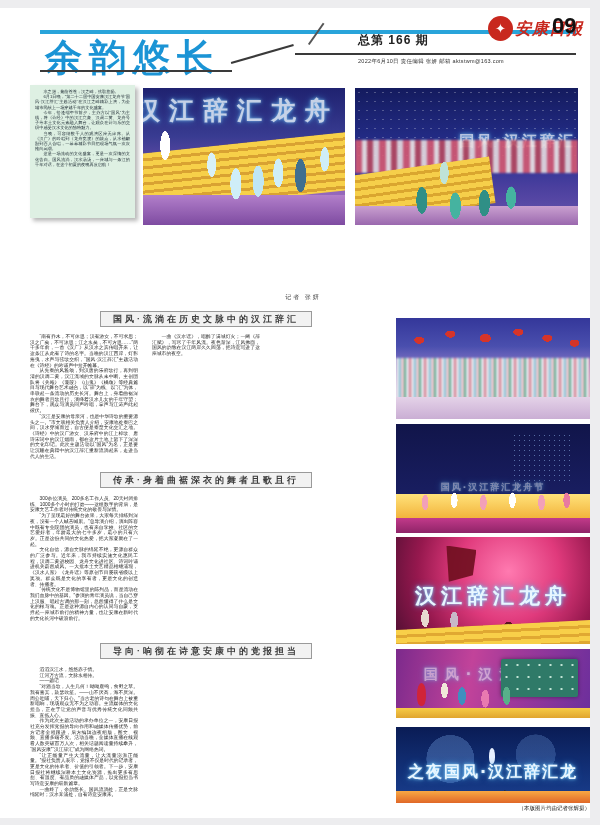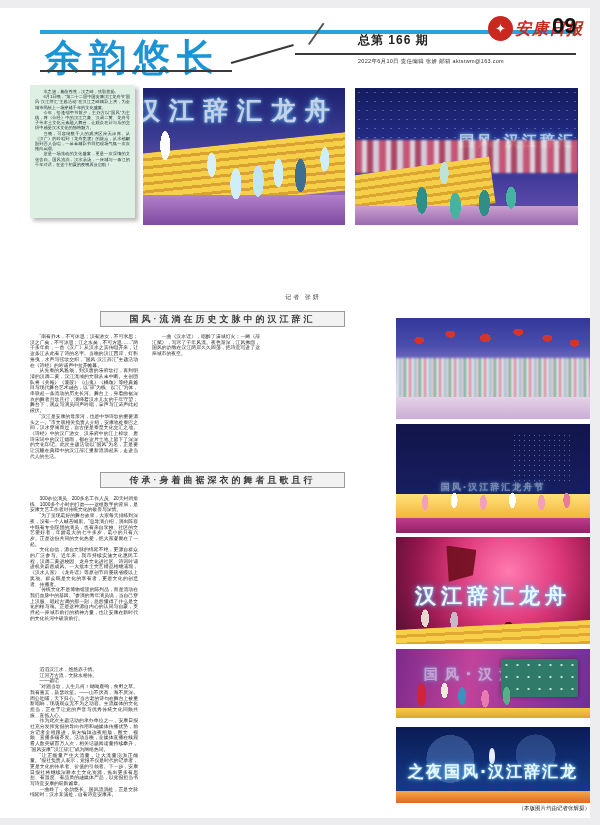--- a/index.html
+++ b/index.html
@@ -28,21 +28,21 @@
   
   .leadbox{position:absolute;left:30px;top:85px;width:105px;height:133px;background:#def0e3;box-shadow:3px 3px 4px rgba(0,0,0,.28);padding:4px 5px;overflow:hidden;}
   .leadbox p{margin:0;font-size:4.2px;line-height:5.2px;color:#1d2a33;text-align:justify;text-indent:2em;}
 
   
   .headline{position:absolute;left:30px;top:229px;width:546px;text-align:center;font-size:31px;font-weight:bold;color:#b8481c;letter-spacing:0;font-family:"DejaVu Sans",sans-serif;}
   .subhead{position:absolute;left:30px;top:268px;width:546px;text-align:center;font-size:12.5px;font-weight:bold;color:#1a1a1a;font-family:"DejaVu Serif","Liberation Serif",serif;letter-spacing:2px;}
   .byline{position:absolute;left:30px;top:293px;width:546px;text-align:center;font-size:6px;color:#444;letter-spacing:2px;}
 
   
-  .secbox{position:absolute;left:100px;width:245px;height:16px;border:1px solid #9a9a9a;background:#f2f2f2;display:flex;align-items:center;justify-content:center;font-size:9px;font-weight:bold;color:#3c3c3c;letter-spacing:3px;}
+  .secbox{position:absolute;left:100px;width:212px;height:16px;border:1px solid #9a9a9a;background:#f2f2f2;display:flex;align-items:center;justify-content:center;font-size:9px;font-weight:bold;color:#3c3c3c;letter-spacing:3px;}
   .sec1-box{top:311px;} .sec2-box{top:472px;} .sec3-box{top:643px;}
   .cols{position:absolute;left:30px;width:352px;column-count:3;column-gap:14px;column-fill:auto;overflow:hidden;}
   .cols p{margin:0;font-size:4.8px;line-height:5.7px;color:#1e1e1e;text-align:justify;text-indent:2em;}
   .sec1-txt{top:334px;height:134px;}
   .sec2-txt{top:496px;height:142px;}
   .sec3-txt{top:667px;height:150px;}
 
   
   .photo{position:absolute;overflow:hidden;background:#222;}
   .layer{position:absolute;inset:0;}
@@ -200,20 +200,21 @@
     </div>
 
   <div class="secbox sec2-box">传承·身着曲裾深衣的舞者且歌且行</div>
   <div class="cols sec2-txt">
       <p>300余位演员、200多名工作人员、20天封闭排练、1000多个小时的打磨——这组数字的背后，是安康文艺工作者对传统文化的敬畏与深情。</p>
       <p>“为了呈现最好的舞台效果，大家每天排练到深夜，没有一个人喊苦喊累。”总导演介绍，演出阵容中既有专业院团的演员，也有来自学校、社区的文艺爱好者，年龄最大的七十多岁，最小的只有六岁。正是这份共同的文化热爱，把大家凝聚在了一起。</p>
       <p>文化自信，源自文脉的绵延不绝，更源自群众的广泛参与。近年来，我市持续实施文化惠民工程，汉调二黄进校园、龙舟文化进社区、诗词吟诵进机关蔚然成风。一大批本土文艺精品相继涌现，《汉水人家》《龙舟谣》等原创节目屡获省级以上奖项。群众既是文化的享有者，更是文化的创造者、传播者。</p>
       <p>“传统文化不是博物馆里的陈列品，而是流动在我们血脉中的基因。”参演的青年演员说，当自己穿上汉服、唱起古调的那一刻，忽然懂得了什么是文化的根与魂。正是这种源自内心的认同与自豪，支撑起一座城市前行的精神力量，也让安康在新时代的文化长河中破浪前行。</p>
     </div>
 
+  <div class="secbox sec3-box">导向·响彻在诗意安康中的党报担当</div>
   <div class="cols sec3-txt">
       <p>滔滔汉江水，悠悠赤子情。</p>
       <p>江河万古流，文脉永相传。</p>
       <p>——题记</p>
       <p>“对酒当歌，人生几何！呦呦鹿鸣，食野之苹。我有嘉宾，鼓瑟吹笙。——山不厌高，海不厌深。周公吐哺，天下归心。”当古老的诗句在舞台上被重新唱响，现场观众无不为之动容。主流媒体的文化担当，正在于让党的声音与优秀传统文化同频共振、直抵人心。</p>
       <p>作为此次主题活动的承办单位之一，安康日报社充分发挥党报的导向作用和融媒体传播优势，前方记者全程跟进，后方编辑连夜组版，图文、视频、直播多端齐发。活动当晚，全媒体直播在线观看人数突破百万人次，相关话题阅读量持续攀升，“国风安康”“汉江辞汇”成为网络热词。</p>
       <p>“让正能量产生大流量，让大流量澎湃正能量。”报社负责人表示，党报不仅是时代的记录者，更是文化的传承者、价值的引领者。下一步，安康日报社将继续深耕本土文化资源，推出更多有思想、有温度、有品质的融媒体产品，以党报担当书写诗意安康的崭新篇章。</p>
       <p>一曲终了，余韵悠长。国风流淌处，正是文脉绵延时；汉水奔涌处，自有诗意安康来。</p>
     </div>
 

